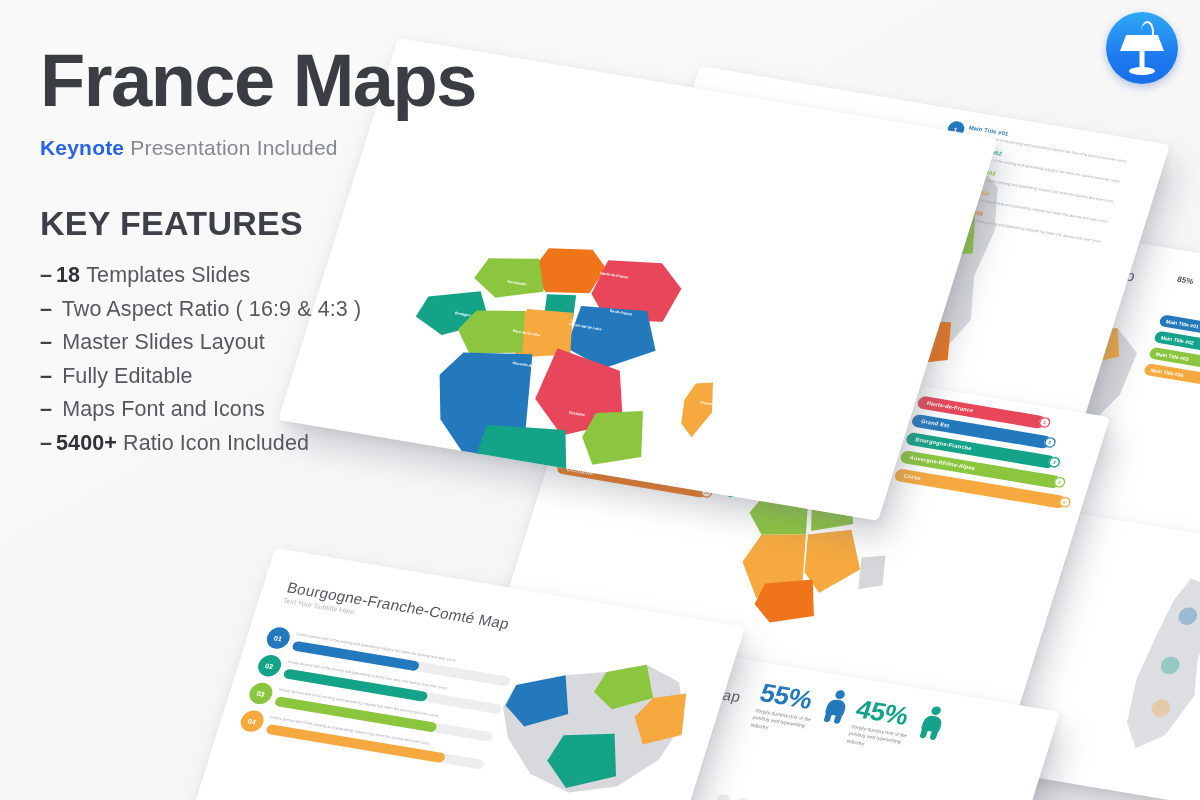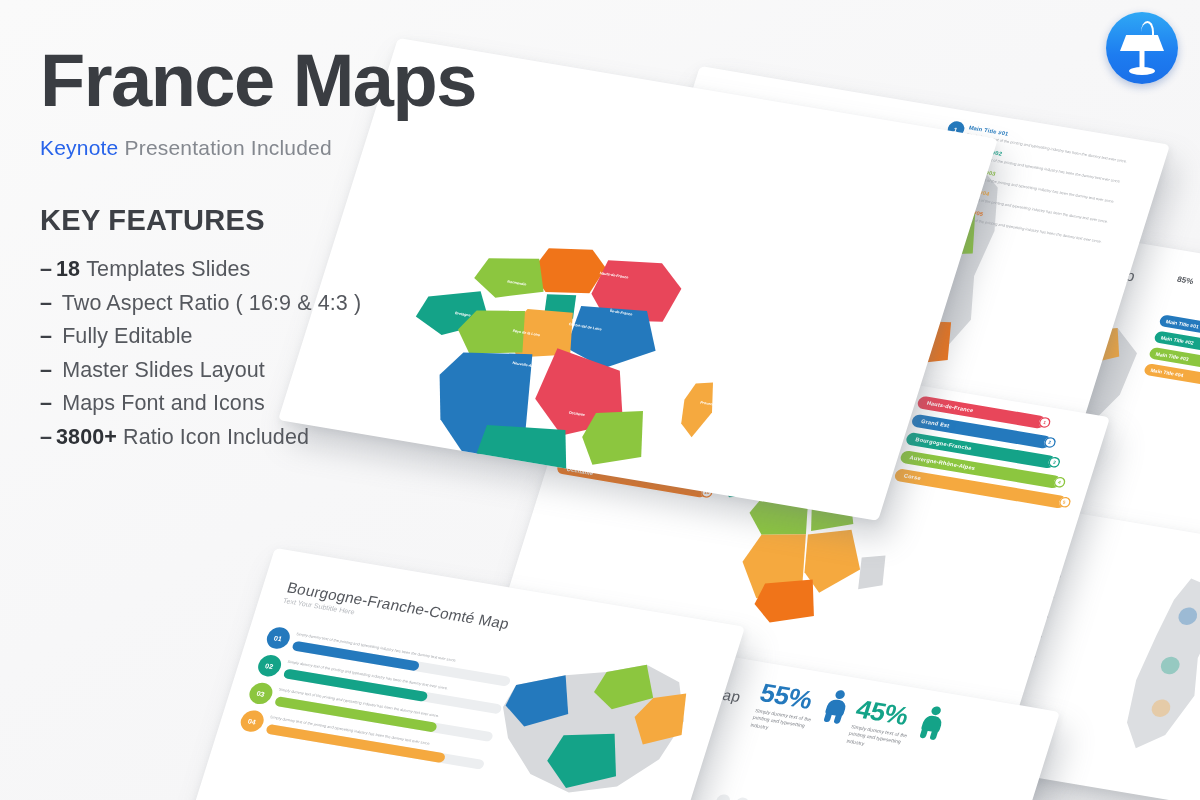--- a/index.html
+++ b/index.html
@@ -33,25 +33,25 @@
     white-space: nowrap;
   }
   .subtitle-row {
     margin-top: 18px;
     font-size: 21px;
     color: #84888f;
     letter-spacing: .2px;
   }
   .subtitle-brand {
     color: #2763ea;
-    font-weight: normal;
+    font-weight: bold;
   }
   .features-heading {
     margin-top: 44px;
-    font-size: 29px;
+    font-size: 34px;
     font-weight: bold;
     color: #3d4046;
     letter-spacing: .3px;
   }
   .features-list { margin-top: 16px; }
   .feature-item {
     font-size: 21.5px;
     color: #55585e;
     line-height: 1.56;
     letter-spacing: .1px;
@@ -256,24 +256,24 @@
   <div class="left-panel">
     <div class="main-title">France Maps</div>
     <div class="subtitle-row">
       <span class="subtitle-brand">Keynote</span>
       <span>Presentation Included</span>
     </div>
     <div class="features-heading">KEY FEATURES</div>
     <div class="features-list" id="features-list">
         <div class="feature-item"><span class="feature-dash">–</span><span class="feature-strong">18 </span><span> Templates Slides</span></div>
         <div class="feature-item"><span class="feature-dash">–</span><span> Two Aspect Ratio ( 16:9 &amp; 4:3 )</span></div>
+        <div class="feature-item"><span class="feature-dash">–</span><span> Master Slides Layout</span></div>
         <div class="feature-item"><span class="feature-dash">–</span><span> Fully Editable</span></div>
-        <div class="feature-item"><span class="feature-dash">–</span><span> Master Slides Layout</span></div>
         <div class="feature-item"><span class="feature-dash">–</span><span> Maps Font and Icons</span></div>
-        <div class="feature-item"><span class="feature-dash">–</span><span class="feature-strong">3800+ </span><span> Ratio Icon Included</span></div>
+        <div class="feature-item"><span class="feature-dash">–</span><span class="feature-strong">5400+ </span><span> Ratio Icon Included</span></div>
       </div>
   </div>
 
   <div class="app-icon">
     <div class="podium-mic"></div>
     <div class="podium-desk"></div>
     <div class="podium-stem"></div>
     <div class="podium-base"></div>
   </div>
 

